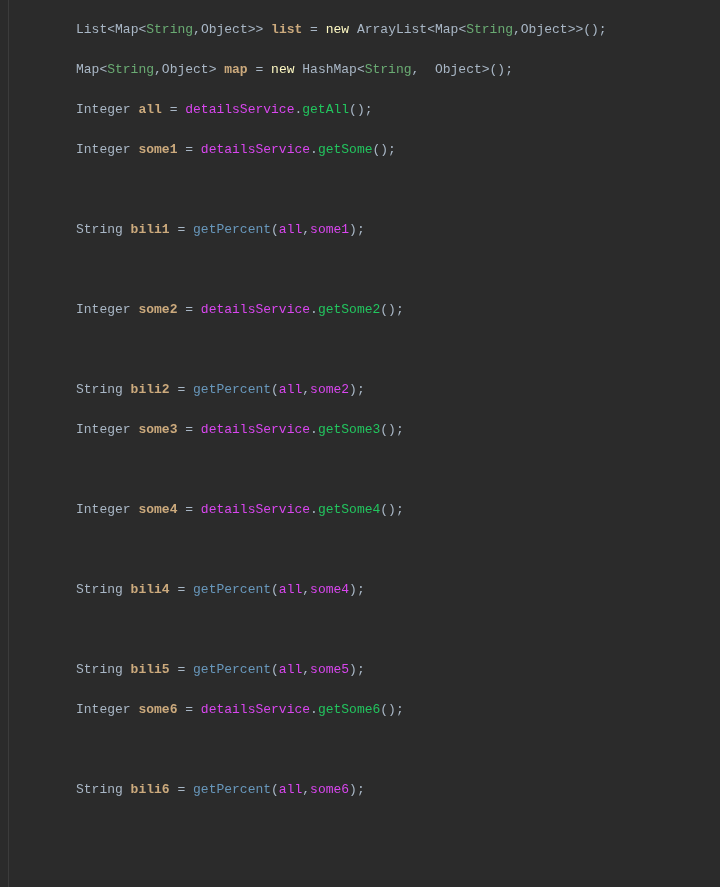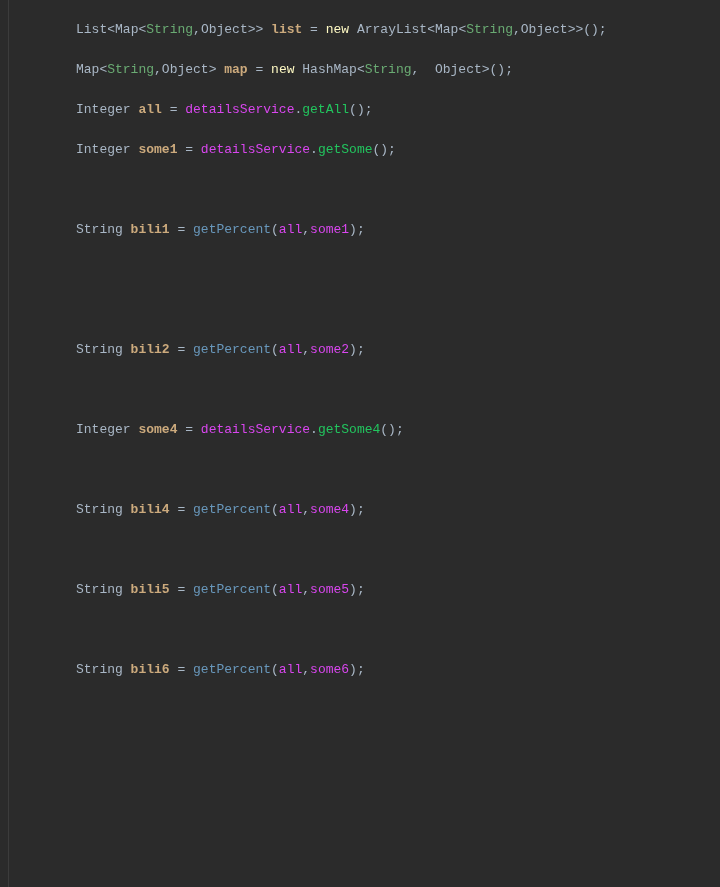--- a/index.html
+++ b/index.html
@@ -21,28 +21,31 @@
 
 <div class="gutter"></div>
 <div class="code">
 <span class="ln"><span class="ty">List</span><span class="p">&lt;</span><span class="ty">Map</span><span class="p">&lt;</span><span class="gn">String</span><span class="p">,</span><span class="ty">Object</span><span class="p">&gt;&gt; </span><span class="vn">list</span><span class="op"> = </span><span class="new">new</span><span> </span><span class="ty">ArrayList</span><span class="p">&lt;</span><span class="ty">Map</span><span class="p">&lt;</span><span class="gn">String</span><span class="p">,</span><span class="ty">Object</span><span class="p">&gt;&gt;</span><span class="p">();</span></span>
 <span class="ln"><span class="ty">Map</span><span class="p">&lt;</span><span class="gn">String</span><span class="p">,</span><span class="ty">Object</span><span class="p">&gt; </span><span class="vn">map</span><span class="op"> = </span><span class="new">new</span><span> </span><span class="ty">HashMap</span><span class="p">&lt;</span><span class="gn">String</span><span class="p">,  </span><span class="ty">Object</span><span class="p">&gt;</span><span class="p">();</span></span>
 <span class="ln"><span class="ty">Integer </span><span class="vn">all</span><span class="op"> = </span><span class="par">detailsService</span><span class="p">.</span><span class="m">getAll</span><span class="p">();</span></span>
 <span class="ln"><span class="ty">Integer </span><span class="vn">some1</span><span class="op"> = </span><span class="par">detailsService</span><span class="p">.</span><span class="m">getSome</span><span class="p">();</span></span>
 <span class="ln"></span>
 <span class="ln"><span class="ty">String </span><span class="vn">bili1</span><span class="op"> = </span><span class="fn">getPercent</span><span class="p">(</span><span class="par">all</span><span class="p">,</span><span class="par">some1</span><span class="p">);</span></span>
 <span class="ln"></span>
+<span class="ln"><span class="ty">Integer </span><span class="vn">some2</span><span class="op"> = </span><span class="par">detailsService</span><span class="p">.</span><span class="m">getSome2</span><span class="p">();</span></span>
 <span class="ln"></span>
 <span class="ln"><span class="ty">String </span><span class="vn">bili2</span><span class="op"> = </span><span class="fn">getPercent</span><span class="p">(</span><span class="par">all</span><span class="p">,</span><span class="par">some2</span><span class="p">);</span></span>
+<span class="ln"><span class="ty">Integer </span><span class="vn">some3</span><span class="op"> = </span><span class="par">detailsService</span><span class="p">.</span><span class="m">getSome3</span><span class="p">();</span></span>
 <span class="ln"></span>
 <span class="ln"><span class="ty">Integer </span><span class="vn">some4</span><span class="op"> = </span><span class="par">detailsService</span><span class="p">.</span><span class="m">getSome4</span><span class="p">();</span></span>
 <span class="ln"></span>
 <span class="ln"><span class="ty">String </span><span class="vn">bili4</span><span class="op"> = </span><span class="fn">getPercent</span><span class="p">(</span><span class="par">all</span><span class="p">,</span><span class="par">some4</span><span class="p">);</span></span>
 <span class="ln"></span>
 <span class="ln"><span class="ty">String </span><span class="vn">bili5</span><span class="op"> = </span><span class="fn">getPercent</span><span class="p">(</span><span class="par">all</span><span class="p">,</span><span class="par">some5</span><span class="p">);</span></span>
+<span class="ln"><span class="ty">Integer </span><span class="vn">some6</span><span class="op"> = </span><span class="par">detailsService</span><span class="p">.</span><span class="m">getSome6</span><span class="p">();</span></span>
 <span class="ln"></span>
 <span class="ln"><span class="ty">String </span><span class="vn">bili6</span><span class="op"> = </span><span class="fn">getPercent</span><span class="p">(</span><span class="par">all</span><span class="p">,</span><span class="par">some6</span><span class="p">);</span></span>
 
 
 
 
 
 
 
 

